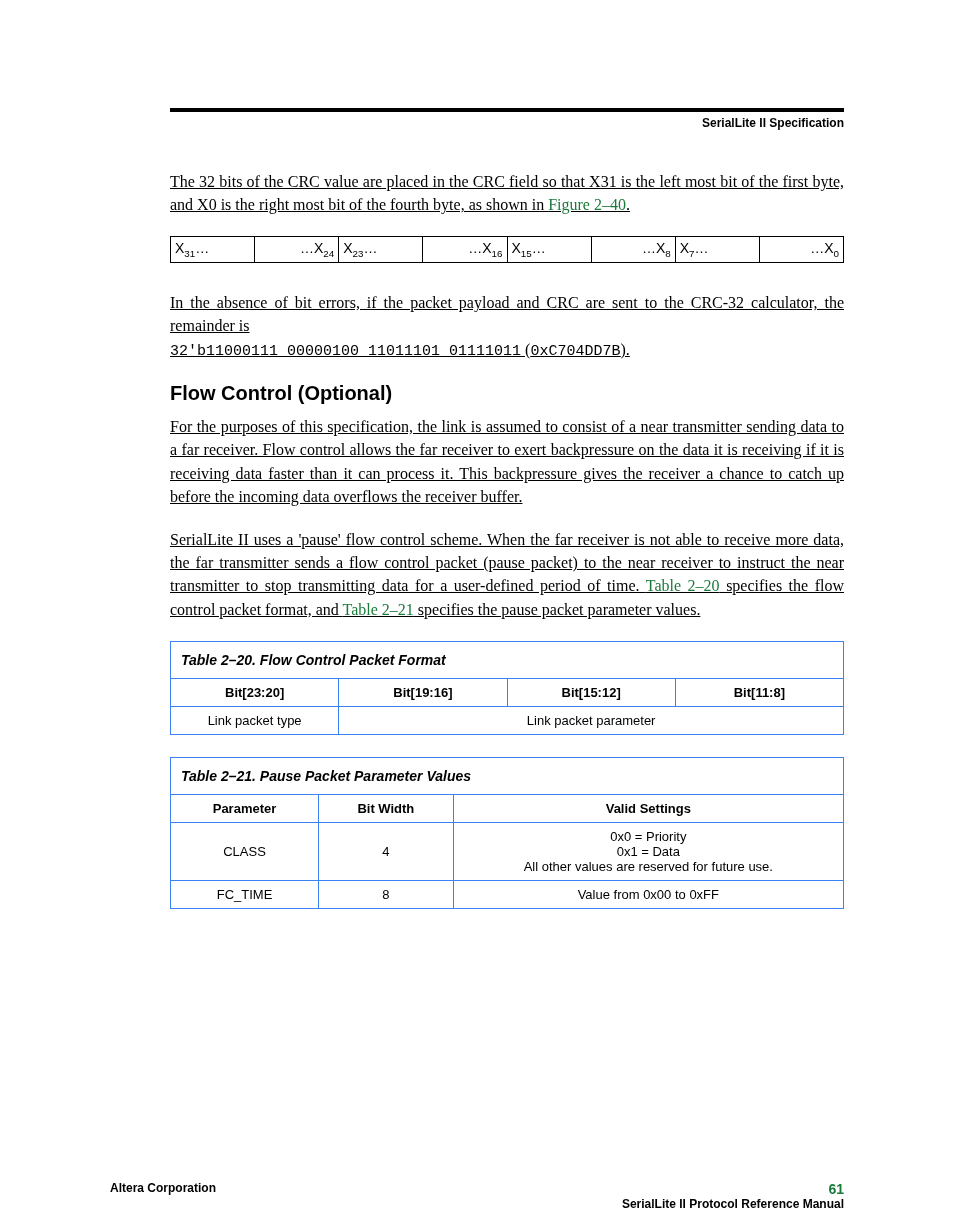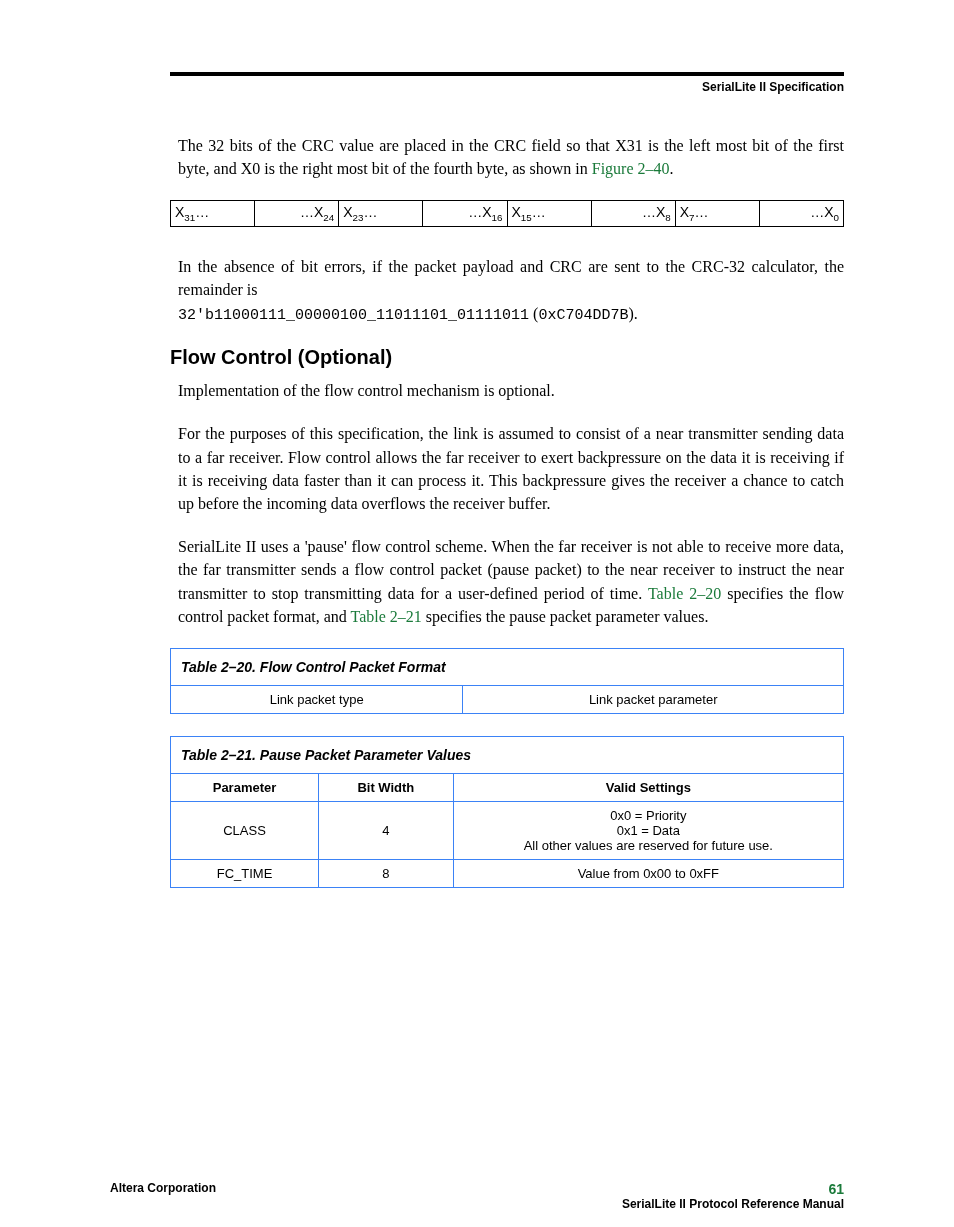--- a/index.html
+++ b/index.html
@@ -5,37 +5,38 @@
   * { box-sizing: border-box; }
   body {
     margin: 0;
     font-family: Georgia, "Times New Roman", serif;
     background: #fff;
     color: #000;
     width: 954px;
     min-height: 1227px;
     position: relative;
   }
-  .page { padding: 72px 110px 36px 170px; }
+  .page { padding: 108px 110px 36px 170px; }
   .header-rule {
     border-top: 4px solid #000;
     margin-bottom: 4px;
   }
   .header-label {
     text-align: right;
     font-family: Arial, Helvetica, sans-serif;
     font-weight: bold;
     font-size: 12px;
     margin-bottom: 40px;
   }
   .body-text {
     font-size: 16px;
     line-height: 1.45;
-    margin: 0 0 20px 8px;
+    margin: 0 0 20px 0;
     text-align: justify;
+    text-decoration: underline;
   }
   .ref-green { color: #1a7a3a; }
   .fig-caption {
     font-family: Arial, Helvetica, sans-serif;
     font-weight: bold;
     font-style: italic;
     font-size: 14px;
     margin: 6px 0 8px 0;
   }
   .bit-table {
@@ -121,30 +122,35 @@
   </tbody>
     </table>
 
   <p class="body-text">
     <span>In the absence of bit errors, if the packet payload and CRC are sent to the CRC-32 calculator, the remainder is</span><br>
     <span class="mono">32'b11000111_00000100_11011101_01111011</span><span> (</span><span class="mono">0xC704DD7B</span><span>).</span>
   </p>
 
   <div class="h2">Flow Control (Optional)</div>
 
-  <p class="body-text">Implementation of the flow control mechanism is optional.</p>
   <p class="body-text">For the purposes of this specification, the link is assumed to consist of a near transmitter sending data to a far receiver. Flow control allows the far receiver to exert backpressure on the data it is receiving if it is receiving data faster than it can process it. This backpressure gives the receiver a chance to catch up before the incoming data overflows the receiver buffer.</p>
   <p class="body-text">
     <span>SerialLite II uses a 'pause' flow control scheme. When the far receiver is not able to receive more data, the far transmitter sends a flow control packet (pause packet) to the near receiver to instruct the near transmitter to stop transmitting data for a user-defined period of time. </span><span class="ref-green">Table 2–20</span><span> specifies the flow control packet format, and </span><span class="ref-green">Table 2–21</span><span> specifies the pause packet parameter values.</span>
   </p>
 
   <table class="data-table">
     <tbody>
         <tr>
       <td colspan="4" class="title-cell">Table 2–20. Flow Control Packet Format</td>
+    </tr>
+    <tr>
+      <td class="header-cell" style="width:25%">Bit[23:20]</td>
+      <td class="header-cell" style="width:25%">Bit[19:16]</td>
+      <td class="header-cell" style="width:25%">Bit[15:12]</td>
+      <td class="header-cell" style="width:25%">Bit[11:8]</td>
     </tr>
     <tr>
       <td>Link packet type</td>
       <td colspan="3">Link packet parameter</td>
     </tr>
   </tbody>
     </table>
 
   <table class="data-table">
     <tbody>

